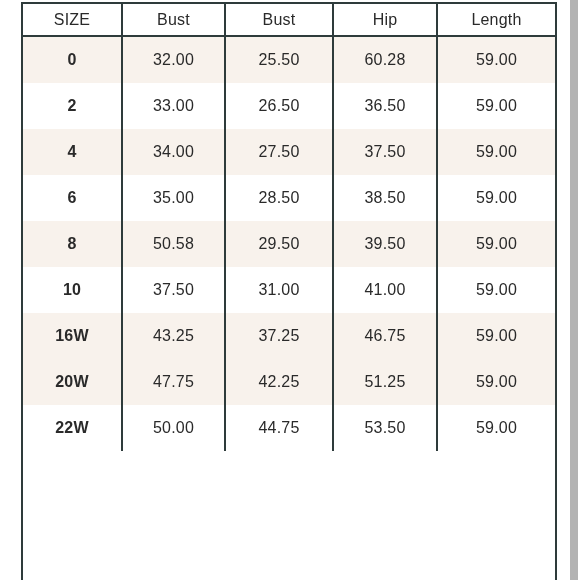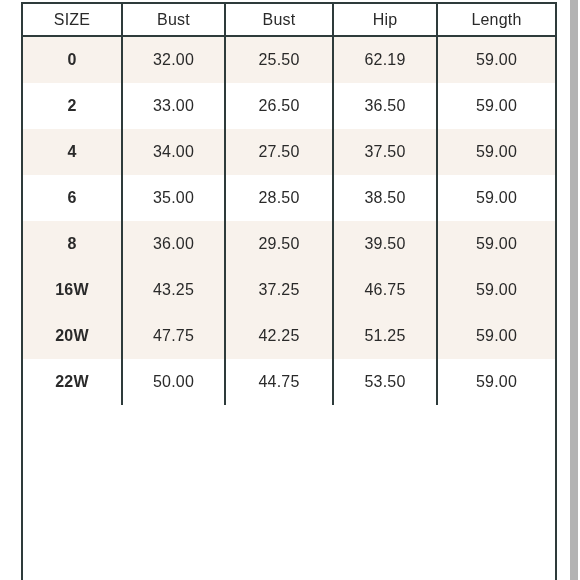--- a/index.html
+++ b/index.html
@@ -123,21 +123,21 @@
           <th>Hip</th>
           <th>Length</th>
         </tr>
       </thead>
       <tbody>
 
         <tr class="row-shade">
           <td class="size-cell">0</td>
           <td>32.00</td>
           <td>25.50</td>
-          <td>62.19</td>
+          <td>60.28</td>
           <td>59.00</td>
         </tr>
 
         <tr class="row-plain">
           <td class="size-cell">2</td>
           <td>33.00</td>
           <td>26.50</td>
           <td>36.50</td>
           <td>59.00</td>
         </tr>
@@ -153,26 +153,33 @@
         <tr class="row-plain">
           <td class="size-cell">6</td>
           <td>35.00</td>
           <td>28.50</td>
           <td>38.50</td>
           <td>59.00</td>
         </tr>
 
         <tr class="row-shade">
           <td class="size-cell">8</td>
-          <td>36.00</td>
+          <td>50.58</td>
           <td>29.50</td>
           <td>39.50</td>
           <td>59.00</td>
         </tr>
 
+        <tr class="row-plain">
+          <td class="size-cell">10</td>
+          <td>37.50</td>
+          <td>31.00</td>
+          <td>41.00</td>
+          <td>59.00</td>
+        </tr>
 
 
 
         <tr class="row-shade">
           <td class="size-cell">16W</td>
           <td>43.25</td>
           <td>37.25</td>
           <td>46.75</td>
           <td>59.00</td>
         </tr>

